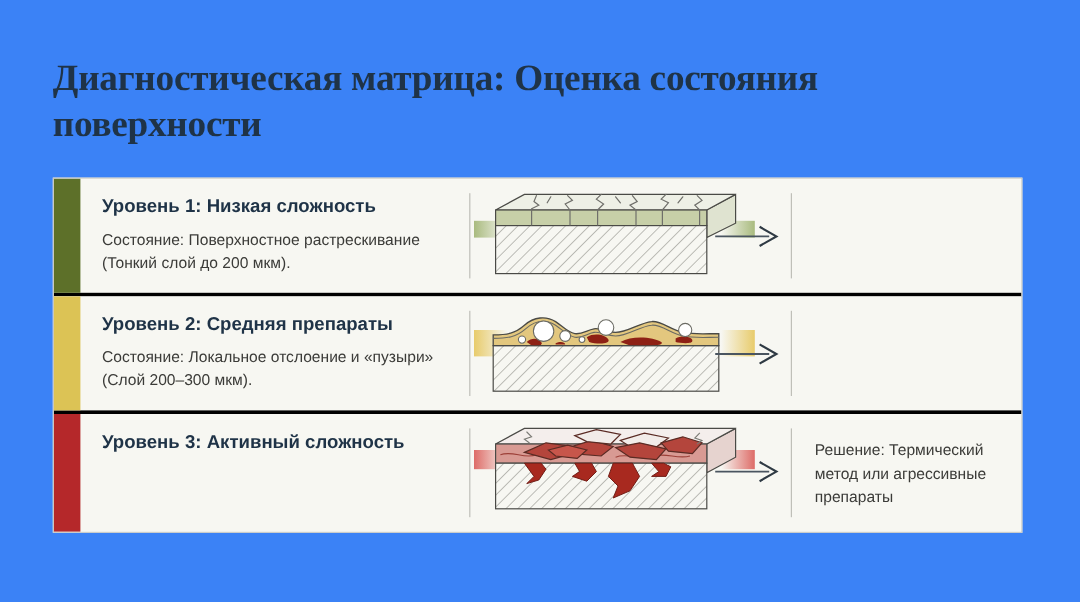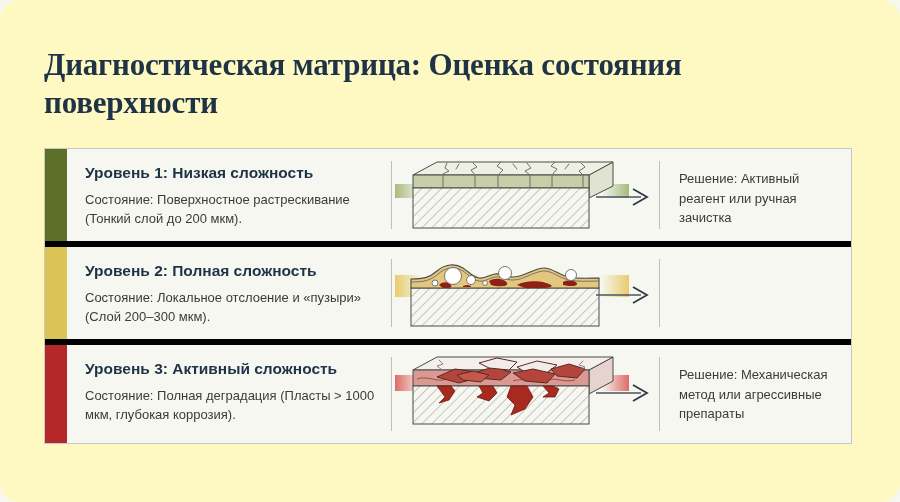--- a/index.html
+++ b/index.html
@@ -11,22 +11,21 @@
     width: 900px;
     height: 502px;
     background: #f7f7f2;
     font-family: "Liberation Sans", sans-serif;
     overflow: hidden;
     position: relative;
   }
   .page {
     position: absolute;
     inset: 0;
-    background: #fef9c3;
-    border-radius: 19px;
+    background: #3b82f6;
   }
 
   
   .title {
     position: absolute;
     left: 44px;
     top: 46px;
     width: 800px;
     font-family: "Liberation Serif", serif;
     font-weight: bold;
@@ -44,21 +43,21 @@
     width: 808px;
     border: 1px solid #c9c9c2;
     box-sizing: border-box;
     background: #f7f7f2;
   }
   .row {
     position: relative;
     display: flex;
     height: 98px;
     box-sizing: border-box;
-    border-bottom: 6px solid #000000;
+    border-bottom: 3px solid #000000;
     background: #f7f7f2;
   }
   .row:last-child { border-bottom: none; }
 
   .level-bar {
     width: 22px;
     flex: 0 0 22px;
     align-self: stretch;
   }
 
@@ -190,30 +189,27 @@
             <path d="M190,18 L190,31"></path>
           </g>
         </svg>
         <svg class="arrow-svg" width="56" height="20" viewBox="0 0 56 20">
           <line x1="1" y1="10" x2="46" y2="10" stroke="#4a5560" stroke-width="1.6"></line>
           <polyline points="38,2 52,10 38,18" fill="none" stroke="#2f3a44" stroke-width="1.8"></polyline>
         </svg>
       </div>
       <div class="divider div-2"></div>
 
-      <div class="col-sol">
-        <div class="sol-text">Решение: Активный реагент или ручная зачистка</div>
-      </div>
     </div>
 
     <div class="row">
       <div class="level-bar" style="background:#dcc355"></div>
 
       <div class="col-text">
-        <div class="level-title">Уровень 2: Полная сложность</div>
+        <div class="level-title">Уровень 2: Средняя препараты</div>
         <div class="level-desc">Состояние: Локальное отслоение и «пузыри» (Слой 200–300 мкм).</div>
       </div>
       <div class="divider div-1"></div>
 
       <div class="col-illu">
         <svg class="illu-svg" width="238" height="82" viewBox="0 0 238 82">
           <defs>
             <pattern id="hatch2" width="7" height="7" patternTransform="rotate(45)" patternUnits="userSpaceOnUse">
               <rect width="7" height="7" fill="#f7f7f2"></rect>
               <line x1="0" y1="0" x2="0" y2="7" stroke="#8a8a84" stroke-width="0.9"></line>
@@ -269,21 +265,20 @@
       </div>
       <div class="divider div-2"></div>
 
     </div>
 
     <div class="row">
       <div class="level-bar" style="background:#b5282a"></div>
 
       <div class="col-text">
         <div class="level-title">Уровень 3: Активный сложность</div>
-        <div class="level-desc">Состояние: Полная деградация (Пласты &gt; 1000 мкм, глубокая коррозия).</div>
       </div>
       <div class="divider div-1"></div>
 
       <div class="col-illu">
         <svg class="illu-svg" width="238" height="82" viewBox="0 0 238 82">
           <defs>
             <pattern id="hatch3" width="7" height="7" patternTransform="rotate(45)" patternUnits="userSpaceOnUse">
               <rect width="7" height="7" fill="#f7f7f2"></rect>
               <line x1="0" y1="0" x2="0" y2="7" stroke="#8a8a84" stroke-width="0.9"></line>
             </pattern>
@@ -332,18 +327,18 @@
           </g>
         </svg>
         <svg class="arrow-svg" width="56" height="20" viewBox="0 0 56 20">
           <line x1="1" y1="10" x2="46" y2="10" stroke="#4a5560" stroke-width="1.6"></line>
           <polyline points="38,2 52,10 38,18" fill="none" stroke="#2f3a44" stroke-width="1.8"></polyline>
         </svg>
       </div>
       <div class="divider div-2"></div>
 
       <div class="col-sol">
-        <div class="sol-text">Решение: Механическая метод или агрессивные препараты</div>
+        <div class="sol-text">Решение: Термический метод или агрессивные препараты</div>
       </div>
     </div>
 
   </div>
 </div>
 
 </body></html>

